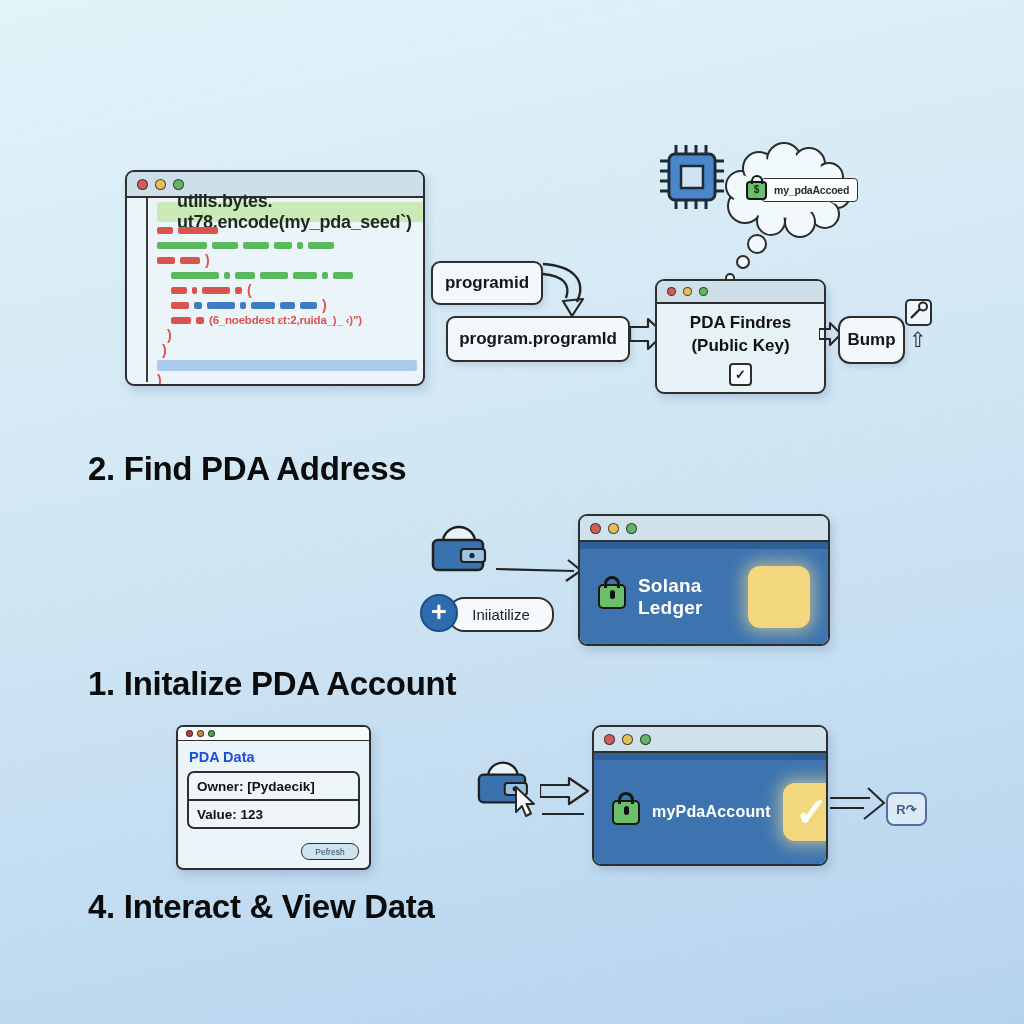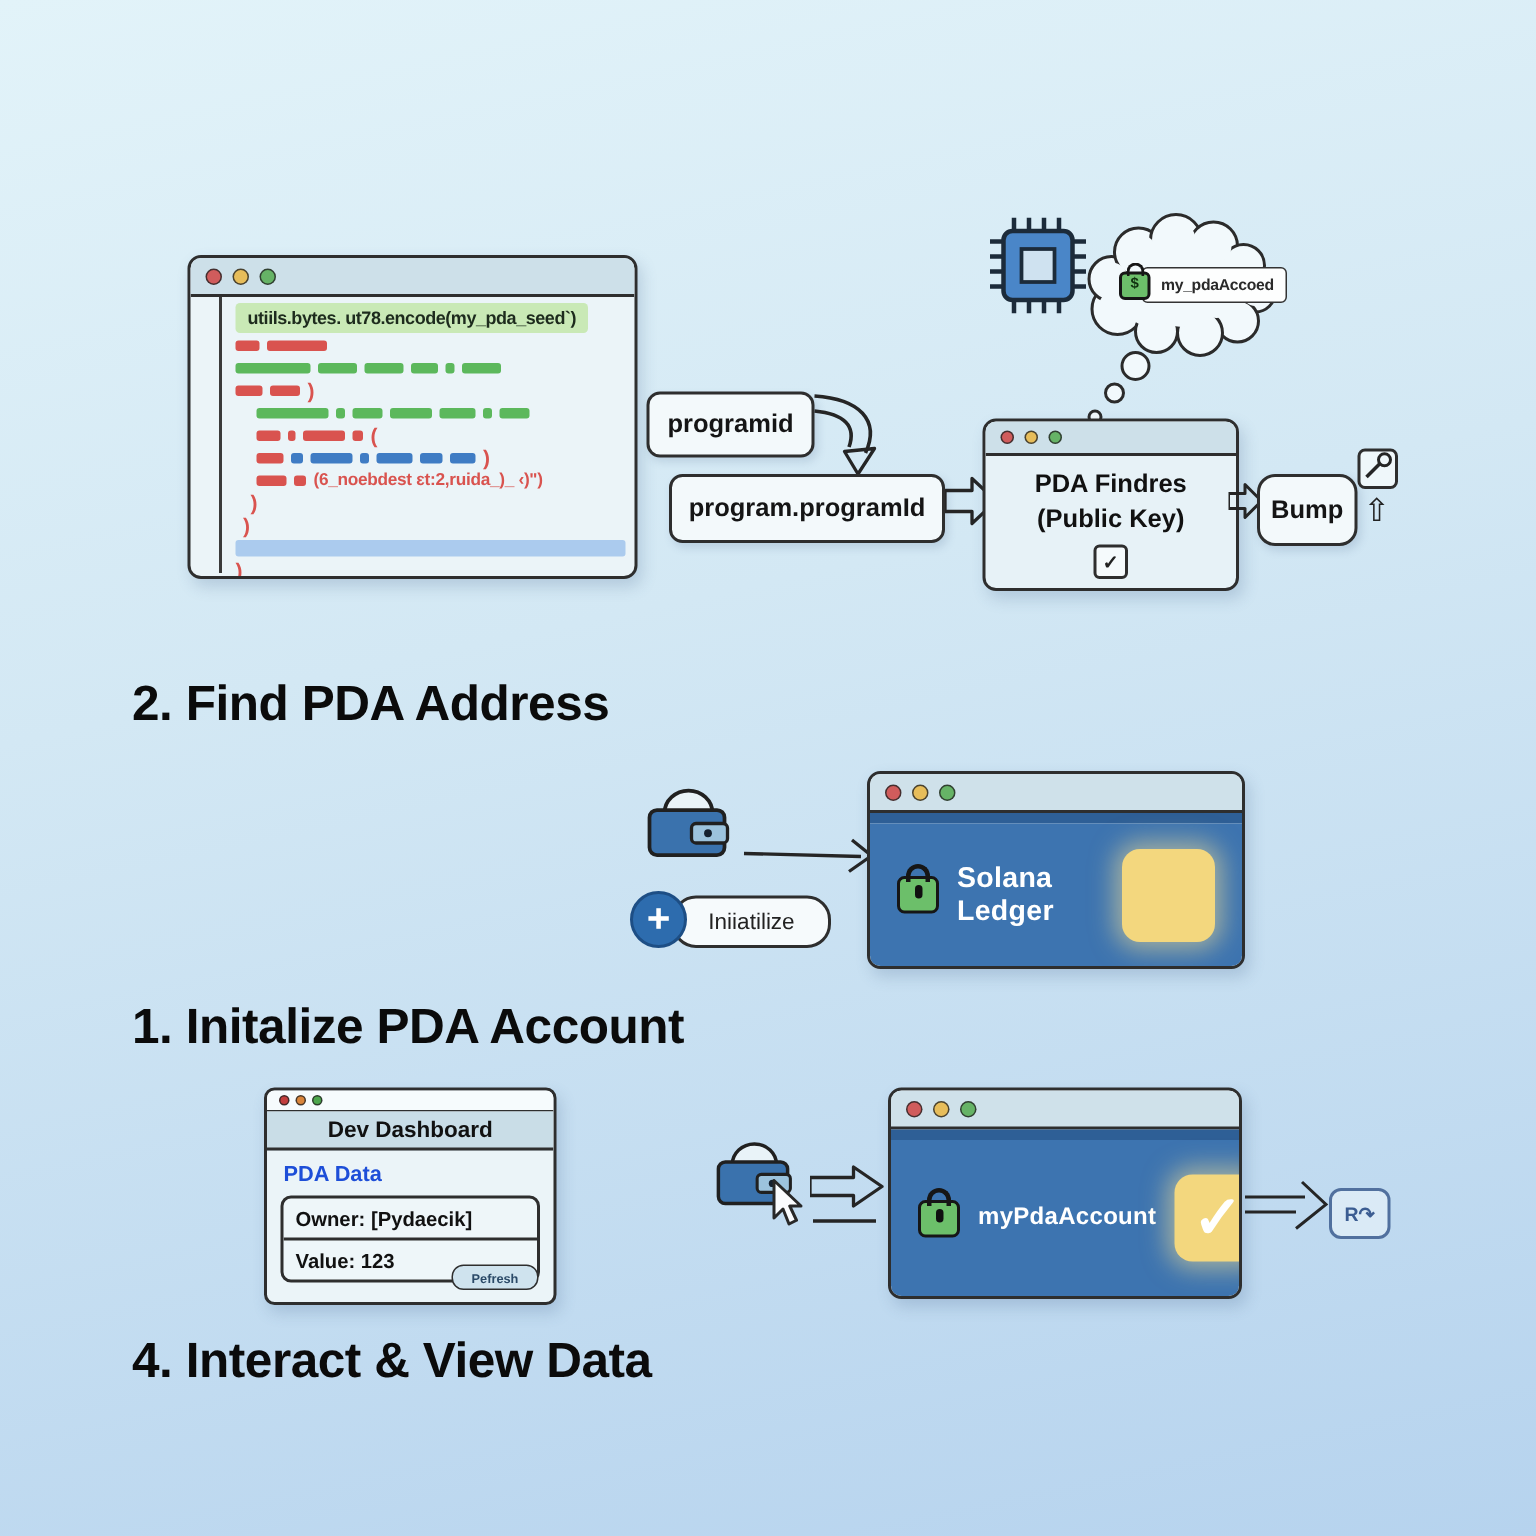--- a/index.html
+++ b/index.html
@@ -12,22 +12,22 @@
   .titlebar{height:24px;background:#cde0e9;border-bottom:2px solid #2e2e2e;display:flex;align-items:center;padding-left:10px;gap:7px;}
   .dot{width:11px;height:11px;border-radius:50%;border:1.6px solid rgba(35,35,35,.8);box-sizing:border-box;}
   .dot.red{background:#d05c5c}.dot.yel{background:#e7bd5a}.dot.grn{background:#66b366}
   .dot.sm{width:7px;height:7px;border-width:1.2px}
   
   .gutter{position:absolute;left:19px;top:26px;bottom:2px;border-left:2px solid #3a3a3a;}
   .code{position:absolute;left:30px;right:6px;top:30px;font-weight:700;}
   .cl{height:14px;margin-bottom:1px;display:flex;align-items:center;gap:5px;}
   .b{display:inline-block;height:7px;border-radius:2px;flex:none;}
   .r{background:#d9534f}.g{background:#5cb85c}.u{background:#3f7cc4}
-  .hl{height:20px;background:#c9e9b6;border-radius:3px;color:#1d2b1d;font-size:12px;
-      letter-spacing:-.3px;padding:0 8px;width:fit-content;align-items:center;display:flex;}
+  .hl{height:20px;background:#c9e9b6;border-radius:3px;color:#1d2b1d;font-size:18px;
+      letter-spacing:-.3px;padding:0 20px;width:fit-content;align-items:center;display:flex;}
   .pr{color:#d9534f;font-size:14px;font-weight:700;line-height:10px;}
   .garble{color:#d9534f;font-size:11.5px;letter-spacing:-.2px;white-space:nowrap;}
   .hlblue{width:282px;height:11px;background:#abcbee;border-radius:2px;}
   
   .node{position:absolute;background:#f3f9fb;border:2.5px solid #2e2e2e;border-radius:9px;
     display:flex;align-items:center;justify-content:center;font-weight:700;font-size:17px;color:#151515;
     box-shadow:2px 3px 6px rgba(70,100,140,.18);}
   
   .lock{position:relative;width:24px;height:21px;background:#6cbf6a;border:2px solid #161616;border-radius:5px;flex:none;}
   .lock::before{content:"";position:absolute;left:4px;top:-10px;width:10px;height:9px;border:3px solid #161616;
@@ -61,21 +61,21 @@
   
   .ministrip{height:13px;background:#f6fbfd;border-bottom:1.6px solid #2e2e2e;display:flex;align-items:center;gap:4px;padding-left:8px;}
   .dashtitle{height:24px;background:#c9dde7;border-bottom:2px solid #2e2e2e;display:flex;align-items:center;justify-content:center;
     font-weight:700;font-size:15px;color:#111;}
   .dashbody{padding:7px 9px 0;}
   .dashhead{font-weight:700;font-size:14.5px;color:#1d4ed8;margin:1px 0 6px 2px;}
   .fieldgroup{border:2px solid #2e2e2e;border-radius:7px;overflow:hidden;background:#eef6f9;}
   .field{height:26px;display:flex;align-items:center;padding-left:8px;font-weight:700;font-size:13.5px;color:#111;}
   .field+.field{border-top:2px solid #2e2e2e;}
   .refresh{position:absolute;right:10px;bottom:8px;width:56px;height:15px;border:1.8px solid #2e2e2e;border-radius:8px;
-    background:#cfe3ee;display:flex;align-items:center;justify-content:center;font-size:8.5px;font-weight:700;color:#2b4a68;}
+    background:#cfe3ee;display:flex;align-items:center;justify-content:center;font-size:8.5px;font-weight:400;color:#2b4a68;}
   svg{display:block}
   .abs{position:absolute}
 </style>
 </head>
 <body>
 
 <div id="canvas">
 
 
   <div class="window" style="left:125px;top:170px;width:296px;height:212px">
@@ -287,21 +287,20 @@
   </div>
 
   <h1 class="title" style="left:88px;top:665px">1. Initalize PDA Account</h1>
 
   <div class="window" style="left:176px;top:725px;width:191px;height:141px;border-radius:7px">
     <div class="ministrip">
       <span class="dot sm" style="background:#c23d3d"></span>
       <span class="dot sm" style="background:#d9853b"></span>
       <span class="dot sm" style="background:#4ca64c"></span>
     </div>
-    <div class="dashtitle">Dev Dashboard</div>
     <div class="dashbody">
       <div class="dashhead">PDA Data</div>
       <div class="fieldgroup">
         <div class="field">Owner: [Pydaecik]</div>
         <div class="field">Value: 123</div>
       </div>
     </div>
     <div class="refresh">Pefresh</div>
   </div>
 

